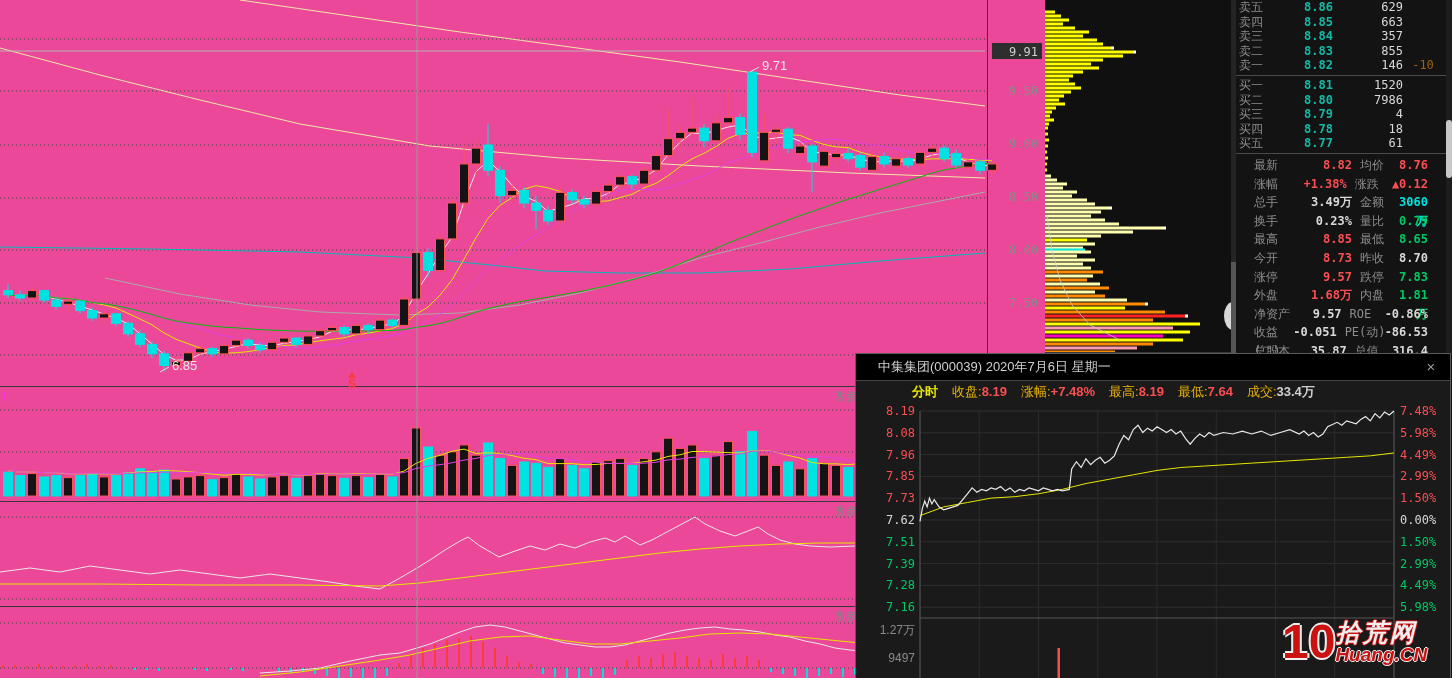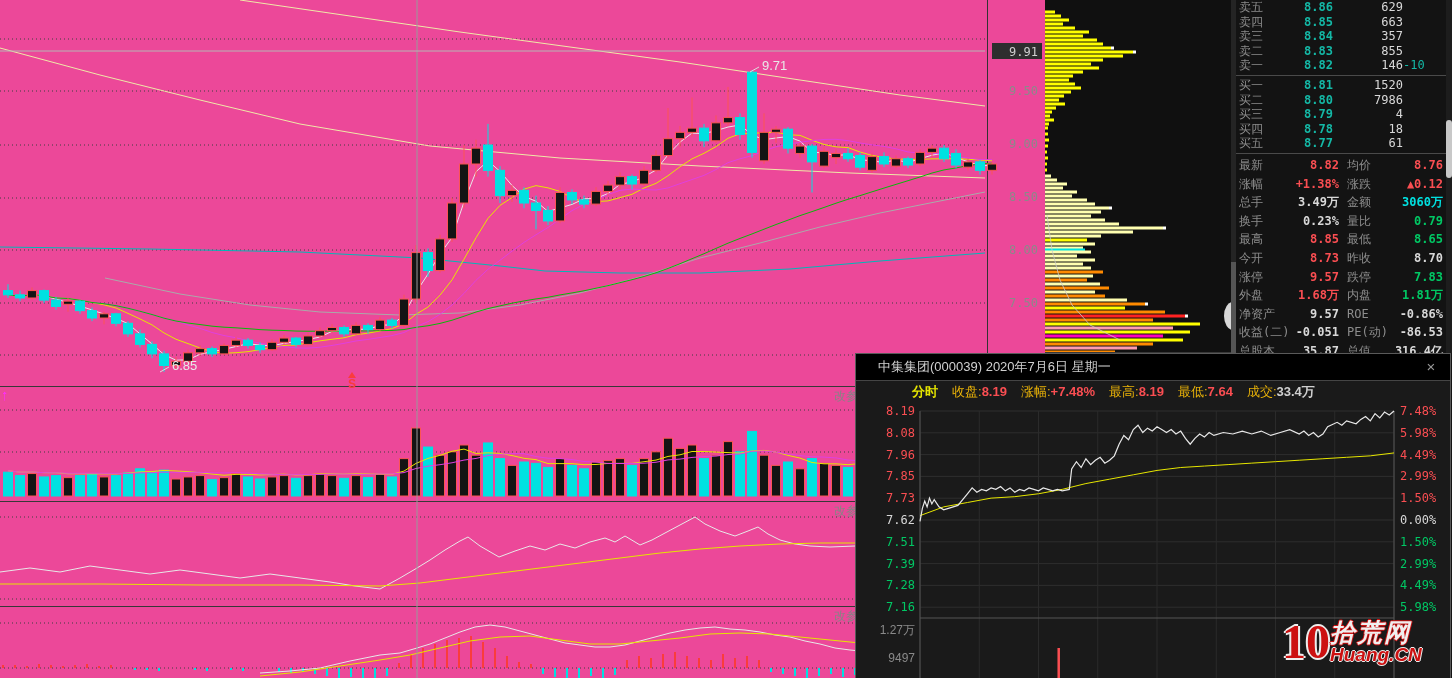--- a/index.html
+++ b/index.html
@@ -11,44 +11,44 @@
   #mid-scrollbar{position:absolute;left:1231px;top:0;width:5px;height:353px;background:#242424;}
   #mid-scrollbar .thumb{position:absolute;left:0;width:5px;top:262px;height:91px;background:#555;}
   #order-book{position:absolute;left:1236px;top:0;width:210px;height:353px;background:#131313;
               font-family:"DejaVu Sans Mono","Liberation Sans",sans-serif;font-size:12px;}
   #right-scrollbar{position:absolute;right:0;top:0;width:6px;height:353px;background:#1d1d1d;}
   #right-scrollbar .thumb{position:absolute;left:0;width:6px;top:120px;height:58px;background:#c8c8c8;border-radius:3px;}
   .lvrow{display:flex;height:14.6px;line-height:14.6px;padding:0 3px;}
   .lvrow .lbl{width:32px;color:#8c8c8c;}
   .lvrow .pr{width:62px;text-align:right;color:#14b8a6;font-weight:bold;}
   .lvrow .vol{width:70px;text-align:right;color:#d8d8d8;}
-  .lvrow .dl{flex:1;text-align:left;color:#14b8a6;}
+  .lvrow .dl{flex:1;text-align:center;color:#a16207;}
   .obsep{height:1px;background:#4a4a4a;margin:2px 0;}
-  .strow{display:flex;height:18.6px;line-height:18.6px;padding:0 3px;}
+  .strow{display:flex;height:18.6px;line-height:18.6px;padding:0 18px;}
   .strow .l1{width:52px;color:#8c8c8c;}
   .strow .v1{width:48px;text-align:right;font-weight:bold;}
   .strow .l2{width:40px;padding-left:8px;color:#8c8c8c;}
   .strow .v2{flex:1;text-align:right;font-weight:bold;}
   .c-red{color:#fa4e52;}.c-green{color:#00c864;}.c-white{color:#d8d8d8;}.c-cyan{color:#00e1e1;}
   .param-label{position:absolute;left:834px;width:48px;color:#858585;font-size:12px;z-index:5;}
   #arrow-up-marker{position:absolute;left:1px;top:386px;color:#ff2eff;font-size:15px;font-weight:bold;z-index:4;}
   #popup{position:absolute;left:855px;top:353px;width:596px;height:342px;background:#1a1a1a;
          border:1px solid #5a5a5a;z-index:20;box-sizing:border-box;}
   #popup .titlebar{height:26px;line-height:26px;background:#000000;color:#d0d0d0;font-size:13px;
          padding:0 10px 0 22px;display:flex;border-bottom:1px solid #454545;}
   #popup .titlebar .ttl{flex:1;}
   #popup .titlebar .close{width:18px;text-align:center;color:#9a9a9a;font-size:15px;cursor:pointer;}
   #popup .inforow{height:22px;line-height:22px;font-size:13px;padding-left:56px;display:flex;gap:14px;}
   #popup .inforow .mode{color:#e6e600;font-weight:bold;}
   #popup .inforow .pl{color:#eab308;}
   #popup .inforow .pv{color:#fa4e52;font-weight:bold;}
   #popup .inforow .pv.w{color:#cfcfcf;}
   #watermark{position:absolute;left:1282px;top:614px;z-index:30;display:flex;align-items:center;}
   #watermark .wm-num{font-size:48px;font-weight:900;color:#cc1111;line-height:56px;
-      text-shadow:-2px 0 #eee,2px 0 #eee,0 -2px #eee,0 2px #eee;font-family:Liberation Serif, serif;}
+      text-shadow:-2px 0 #eee,2px 0 #eee,0 -2px #eee,0 2px #eee;}
   #watermark .wm-col{font-style:italic;}
   #watermark .wm-cn{font-size:25px;font-weight:bold;color:#efefef;letter-spacing:2px;
       text-shadow:-1px 0 #cc1111,1px 0 #cc1111,0 -1px #cc1111,0 1px #cc1111;line-height:26px;}
   #watermark .wm-en{font-size:19px;font-weight:bold;color:#cc1111;line-height:20px;
       text-shadow:-1px 0 #eee,1px 0 #eee,0 -1px #eee,0 1px #eee;}
 </style>
 </head>
 <body>
 
 <div id="app">

